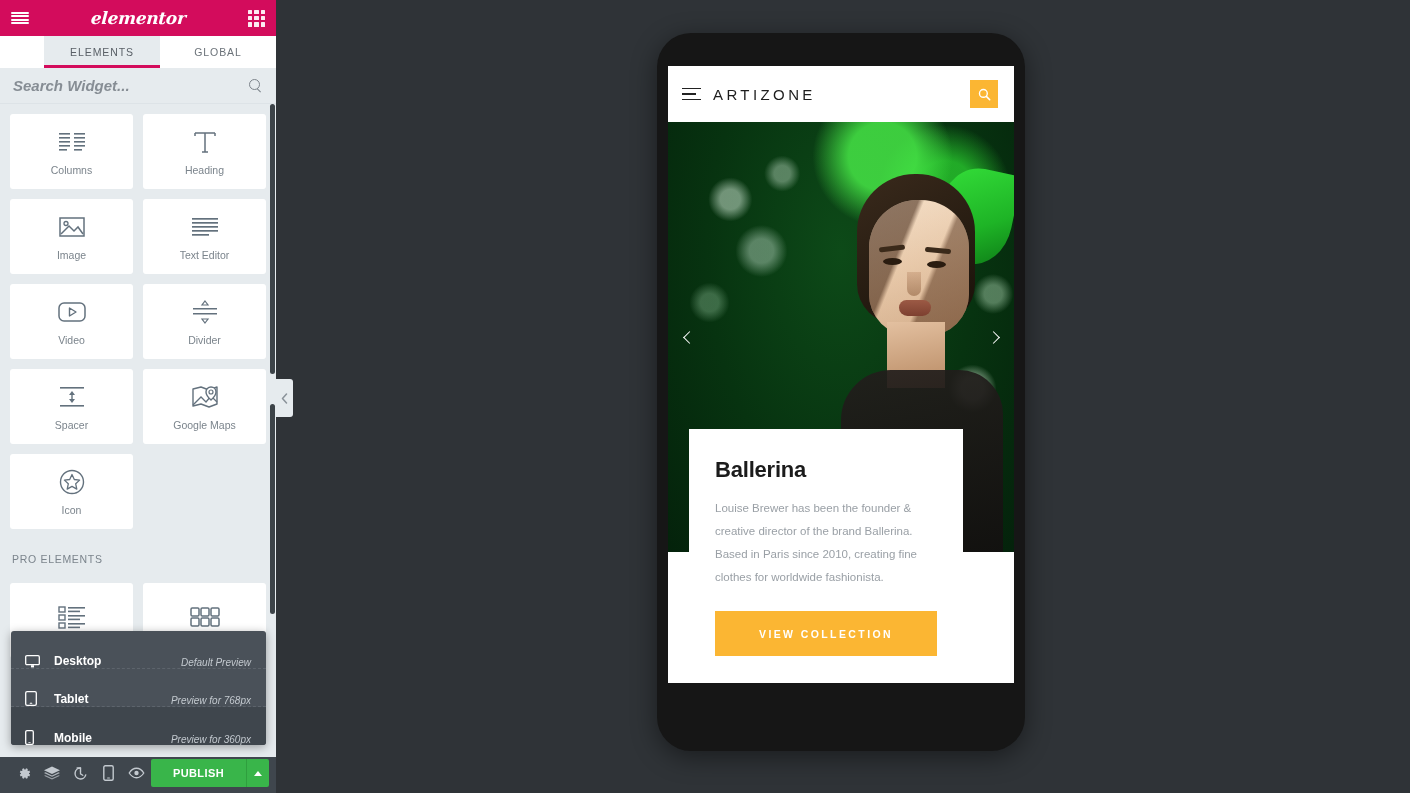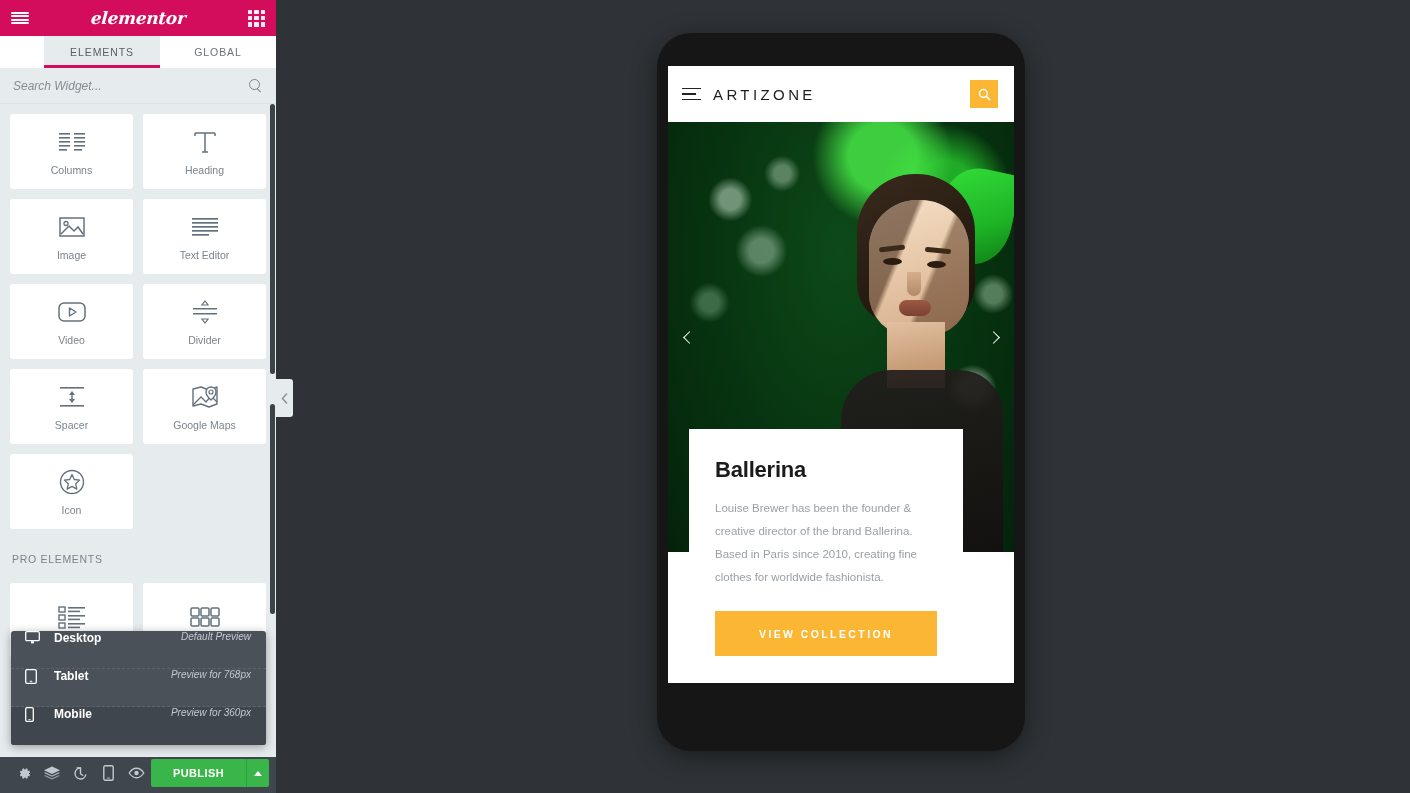--- a/index.html
+++ b/index.html
@@ -112,24 +112,25 @@
     display: flex;
     align-items: center;
     padding: 0 14px 0 13px;
     border-bottom: 1px solid #dde3e7;
   }
   .panel-search input {
     flex: 1;
     border: none;
     outline: none;
     background: transparent;
-    font-size: 12px;
+    font-size: 15px;
     font-style: italic;
     color: #7d848b;
     font-family: "Liberation Sans", sans-serif;
+    font-weight: bold;
   }
   .panel-search input::placeholder { color: #868d94; font-style: italic; }
   .search-glass {
     width: 13px; height: 13px;
     position: relative;
     flex: 0 0 auto;
     cursor: pointer;
   }
   .search-glass::before {
     content: "";
@@ -226,21 +227,21 @@
     bottom: 48px;
     width: 255px;
     background: #4a5159;
     border-radius: 3px;
     overflow: hidden;
     box-shadow: 0 2px 10px rgba(0,0,0,0.35);
   }
   .device-row {
     height: 38px;
     display: flex;
-    align-items: flex-start;
+    align-items: flex-end;
     padding: 0 15px 0 14px;
     cursor: pointer;
     border-bottom: 1px dashed #5d646c;
   }
   .device-row:last-child { border-bottom: none; }
   .device-row.selected { background: #3f464d; }
   .device-row .dicon {
     width: 20px;
     display: flex;
     align-items: center;

